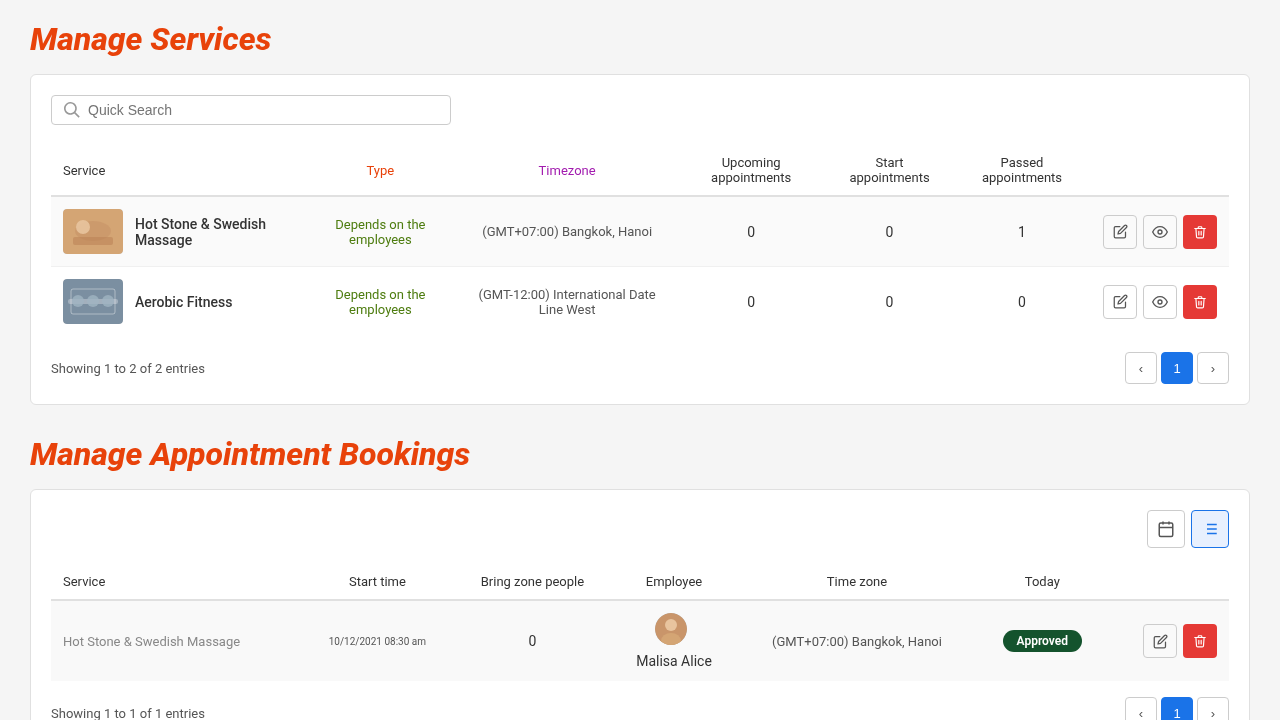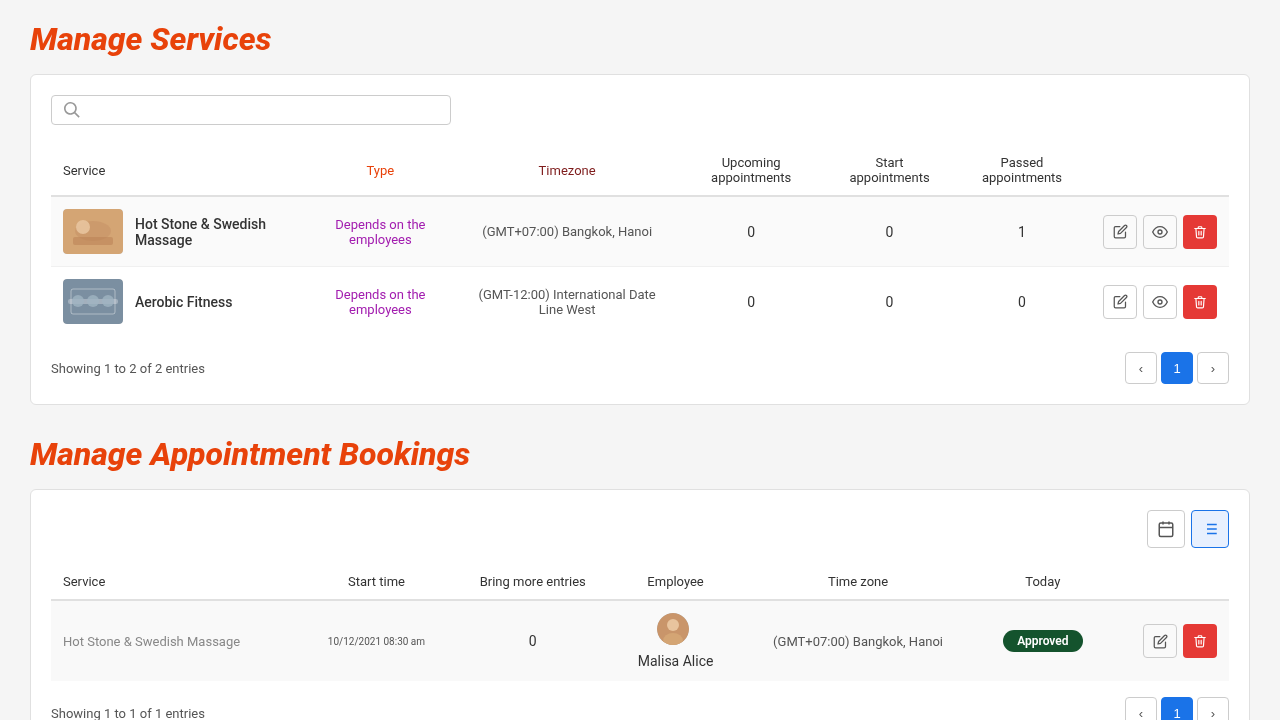--- a/index.html
+++ b/index.html
@@ -94,21 +94,21 @@
       display: flex;
       align-items: center;
       justify-content: center;
       overflow: hidden;
     }
     .service-name {
       font-weight: 500;
       color: #333;
     }
     .type-text {
-      color: #a21caf;
+      color: #4d7c0f;
       font-size: 13px;
     }
     .timezone-text {
       color: #555;
       font-size: 13px;
     }
     .action-buttons {
       display: flex;
       align-items: center;
       justify-content: flex-end;
@@ -238,29 +238,30 @@
 
   <h1 class="section-title">Manage Services</h1>
 
   <div class="card">
 
     <div class="search-container">
       <div class="search-input-wrapper">
         <svg class="search-icon-svg" viewBox="0 0 20 20">
           <path fill="#999" d="M12.9 14.32a8 8 0 1 1 1.41-1.41l5.35 5.33-1.42 1.42-5.33-5.34zM8 14A6 6 0 1 0 8 2a6 6 0 0 0 0 12z"></path>
         </svg>
+        <input class="search-input" type="text" placeholder="Quick Search" style="">
       </div>
     </div>
 
     <table>
       <thead>
         <tr>
           <th>Service</th>
           <th style="color:#e8420a">Type</th>
-          <th style="color:#7f1d1d">Timezone</th>
+          <th style="color:#a21caf">Timezone</th>
           <th>Upcoming appointments</th>
           <th>Start appointments</th>
           <th>Passed appointments</th>
           <th></th>
         </tr>
       </thead>
       <tbody id="services-tbody">
       <tr style="background: rgb(250, 250, 250);">
       <td>
         <div class="service-cell">
@@ -387,21 +388,21 @@
           <line x1="3" y1="18" x2="3.01" y2="18"></line>
         </svg>
       </button>
     </div>
 
     <table>
       <thead>
         <tr>
           <th>Service</th>
           <th>Start time</th>
-          <th>Bring more entries</th>
+          <th>Bring zone people</th>
           <th>Employee</th>
           <th>Time zone</th>
           <th>Today</th>
           <th></th>
         </tr>
       </thead>
       <tbody id="bookings-tbody">
       <tr class="booking-row-bg">
       <td style="color:#888;font-size:13px;">Hot Stone &amp; Swedish Massage</td>
       <td style="color:#555;font-size:10px;">10/12/2021 08:30 am</td>

